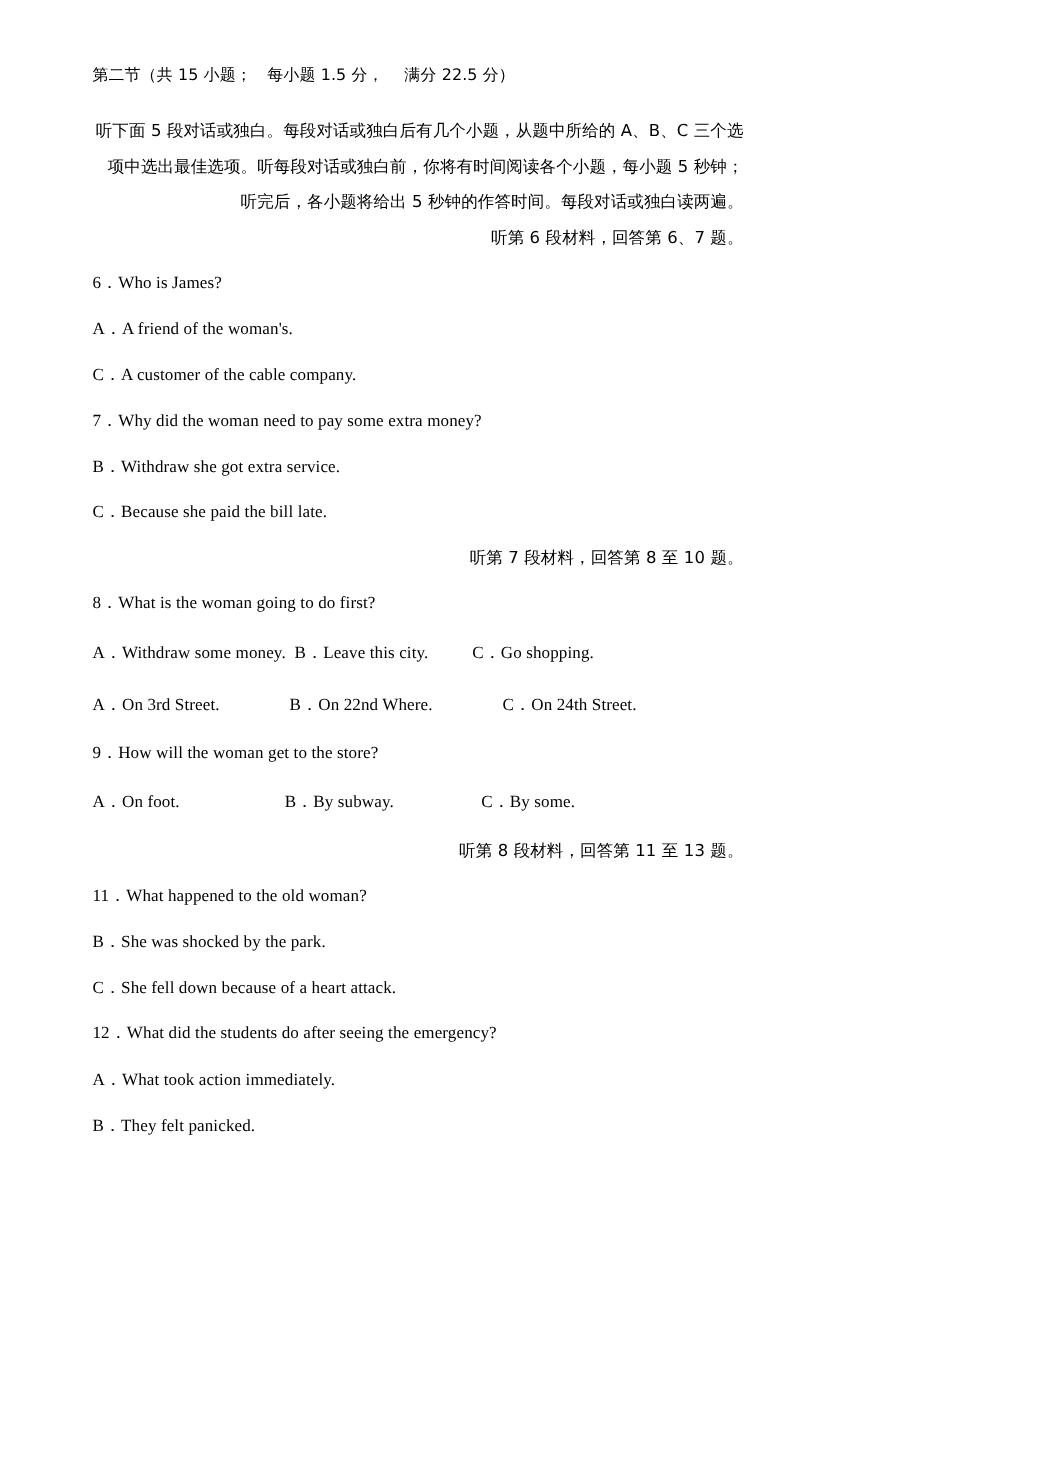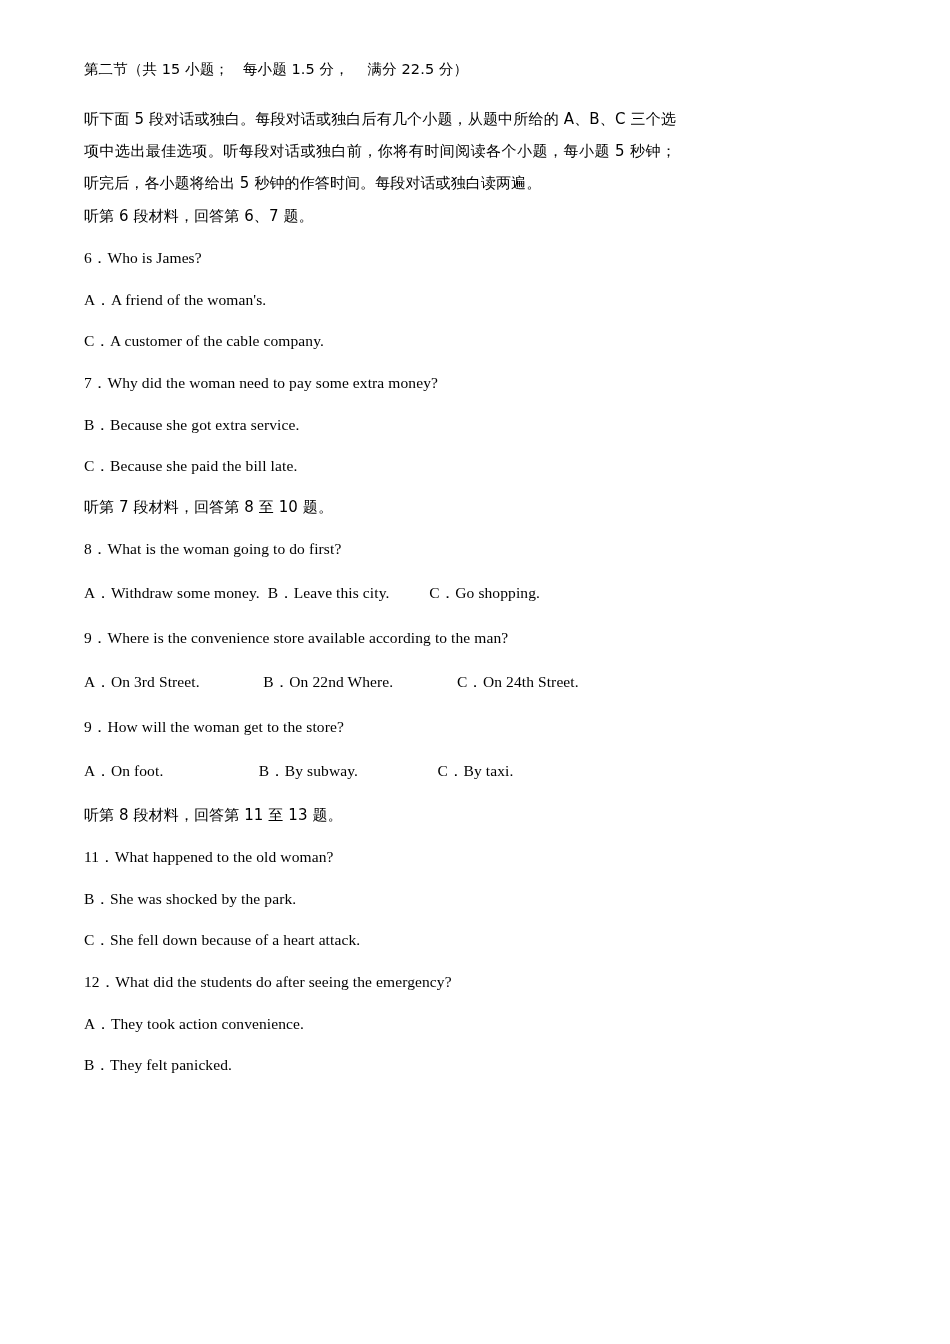--- a/index.html
+++ b/index.html
@@ -48,20 +48,21 @@
   .optrow {
     display: block;
     font-size: 15.5px;
     margin: 0 0 26.2px 0;
     letter-spacing: 0.1px;
     white-space: pre;
   }
   .cn {
     font-family: "DejaVu Sans", "Liberation Sans", sans-serif;
     font-size: 15px;
+    text-align: right;
   }
   .hdr-cn {
     font-family: "DejaVu Sans", "Liberation Sans", sans-serif;
     font-size: 14.5px;
   }
 </style>
 </head>
 <body>
 
 <div class="page">
@@ -70,37 +71,36 @@
 
   <div class="para cn">听下面 5 段对话或独白。每段对话或独白后有几个小题，从题中所给的 A、B、C 三个选项中选出最佳选项。听每段对话或独白前，你将有时间阅读各个小题，每小题 5 秒钟；听完后，各小题将给出 5 秒钟的作答时间。每段对话或独白读两遍。</div>
 
   <div class="line cn">听第 6 段材料，回答第 6、7 题。</div>
 
   <div class="line q">6．Who is James?</div>
   <div class="line opt">A．A friend of the woman's.</div>
   <div class="line opt">C．A customer of the cable company.</div>
 
   <div class="line q">7．Why did the woman need to pay some extra money?</div>
-  <div class="line opt">B．Because she got extra service.</div>
+  <div class="line opt">B．Withdraw she got extra service.</div>
   <div class="line opt">C．Because she paid the bill late.</div>
 
   <div class="line cn">听第 7 段材料，回答第 8 至 10 题。</div>
 
   <div class="line q">8．What is the woman going to do first?</div>
   <div class="optrow">A．Withdraw some money.  B．Leave this city.          C．Go shopping.</div>
 
-  <div class="line q">9．Where is the convenience store available according to the man?</div>
   <div class="optrow">A．On 3rd Street.                B．On 22nd Where.                C．On 24th Street.</div>
 
   <div class="line q">9．How will the woman get to the store?</div>
-  <div class="optrow">A．On foot.                        B．By subway.                    C．By taxi.</div>
+  <div class="optrow">A．On foot.                        B．By subway.                    C．By some.</div>
 
   <div class="line cn">听第 8 段材料，回答第 11 至 13 题。</div>
 
   <div class="line q">11．What happened to the old woman?</div>
   <div class="line opt">B．She was shocked by the park.</div>
   <div class="line opt">C．She fell down because of a heart attack.</div>
 
   <div class="line q">12．What did the students do after seeing the emergency?</div>
-  <div class="line opt">A．They took action convenience.</div>
+  <div class="line opt">A．What took action immediately.</div>
   <div class="line opt">B．They felt panicked.</div>
 
 </div>
 
 </body></html>

